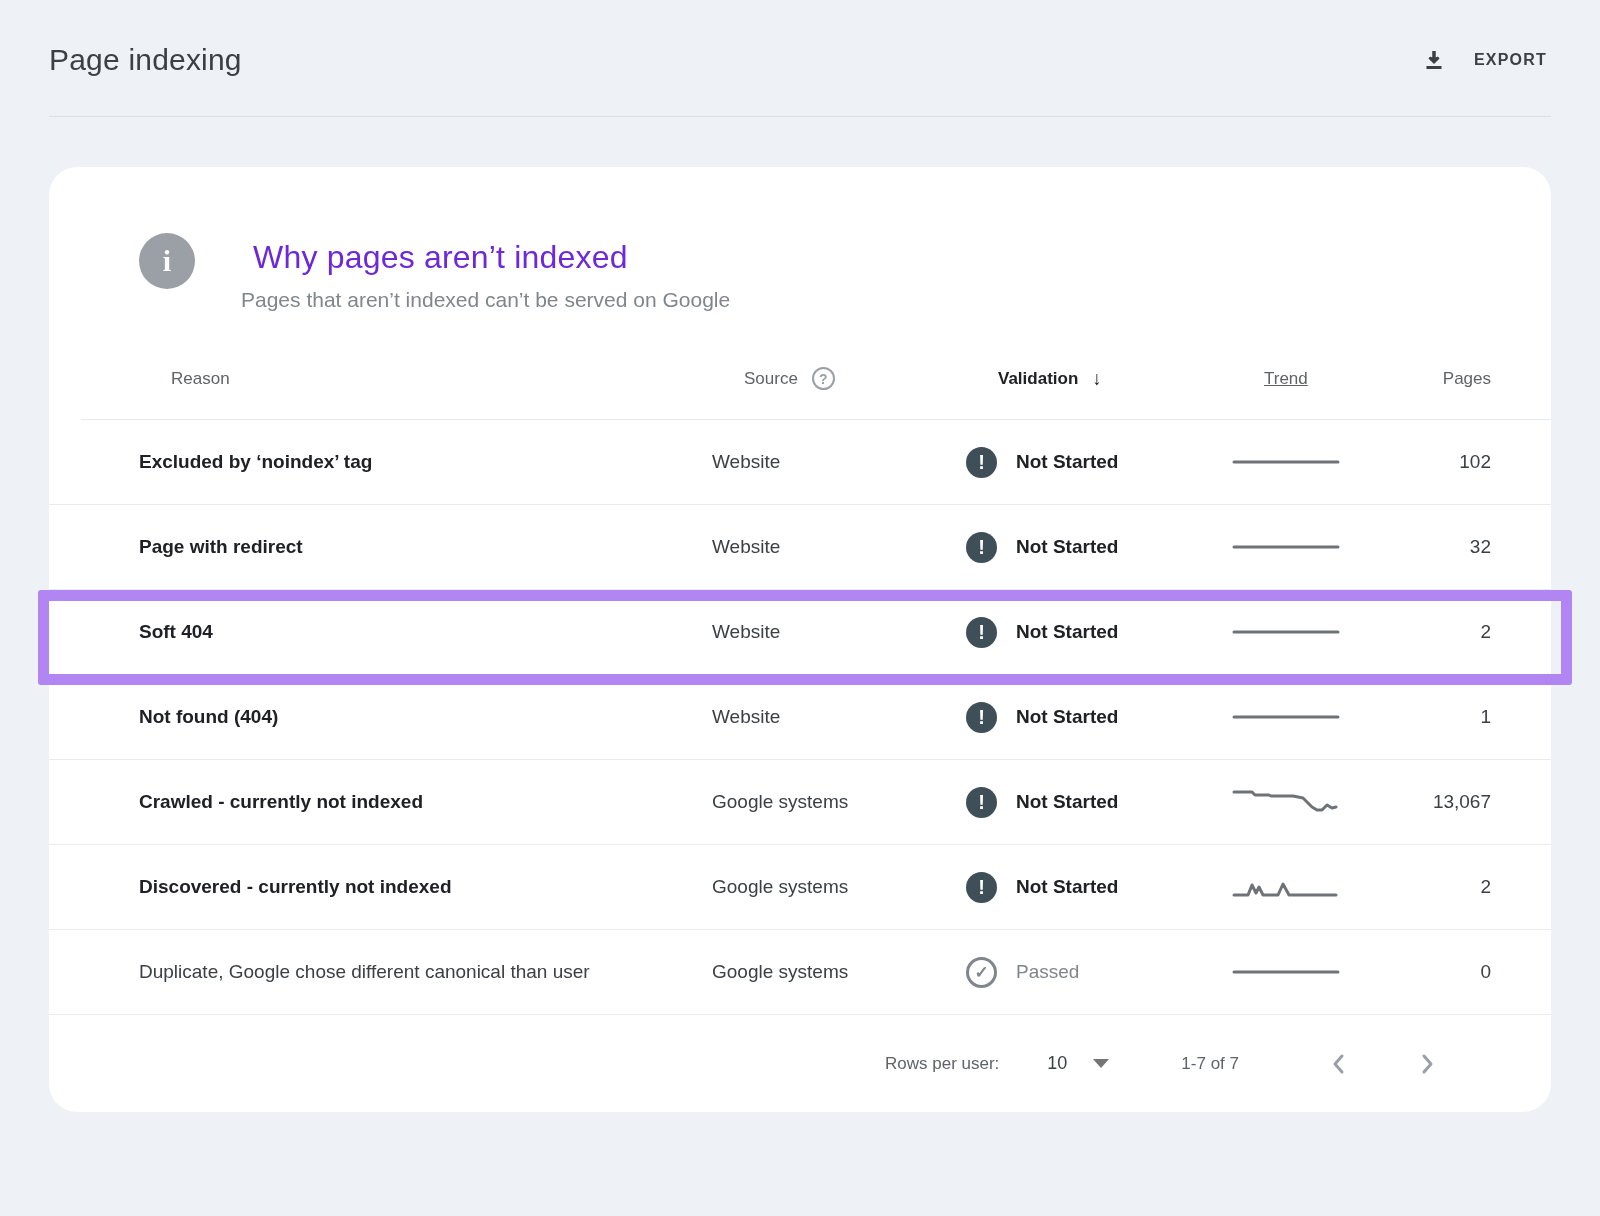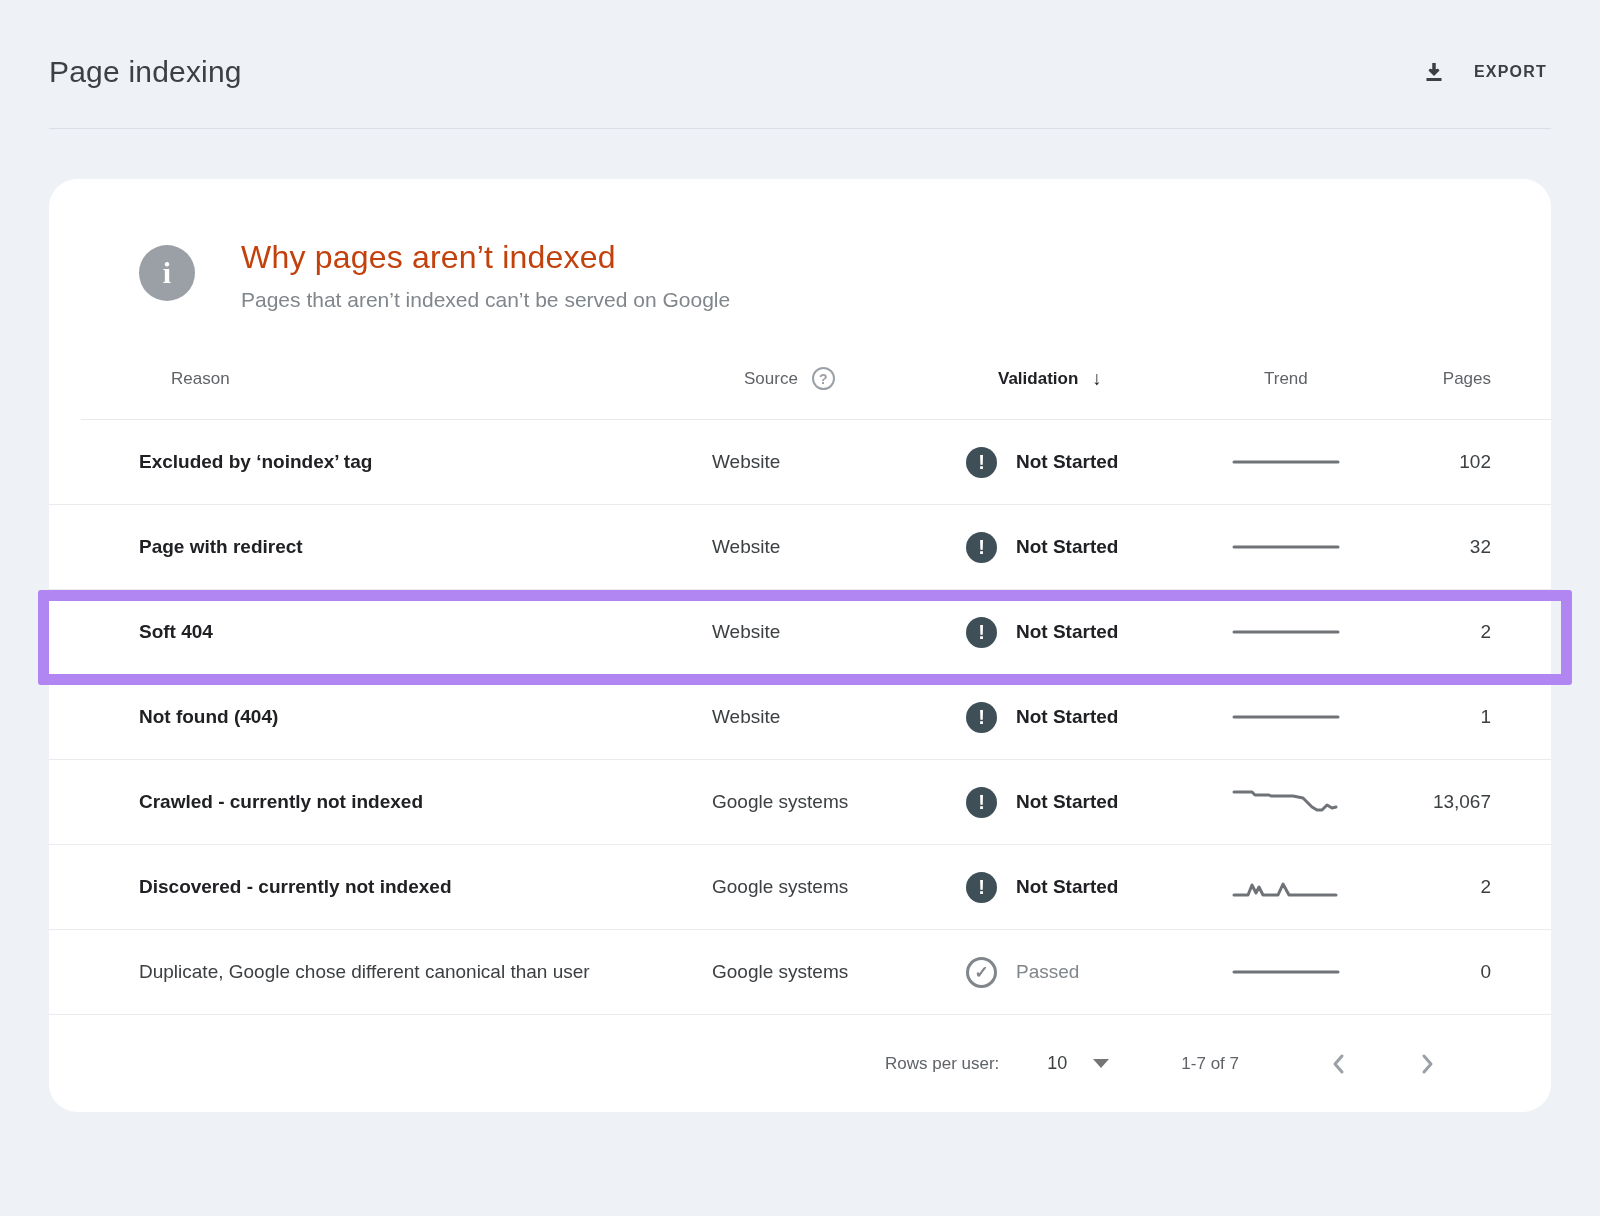--- a/index.html
+++ b/index.html
@@ -7,21 +7,21 @@
   body {
     width:1600px; height:1216px;
     background:#eef1f5;
     font-family:"Liberation Sans", sans-serif;
     color:#202124;
     overflow:hidden;
   }
 
   
   .topbar {
-    height:113px; margin:16px 49px;
+    height:113px; margin:4px 49px;
     display:flex; justify-content:space-between; align-items:center;
     border-bottom:1px solid #dadfe5;
   }
   .page-title { font-size:30px; font-weight:400; color:#3c4043; margin:0; letter-spacing:0.2px; }
   .export-btn {
     display:flex; align-items:center; gap:29px;
     background:none; border:none; cursor:pointer;
     font-family:inherit; font-size:16px; font-weight:700;
     color:#3c4043; letter-spacing:1.2px; padding:8px 4px;
   }
@@ -39,41 +39,41 @@
     padding:60px 56px 26px 90px;
   }
   .info-circle {
     width:56px; height:56px; border-radius:50%;
     background:#9aa0a6; color:#ffffff;
     font-size:30px; font-weight:700; font-family:"Liberation Serif", serif;
     display:flex; align-items:center; justify-content:center;
     flex:0 0 56px; margin-top:6px;
   }
   .head-text { margin-left:46px; }
-  .card-title { margin:0; font-size:32px; font-weight:400; color:#c2410c; letter-spacing:0.2px; }
+  .card-title { margin:12px; font-size:32px; font-weight:400; color:#6d28d9; letter-spacing:0.2px; }
   .card-subtitle { margin:12px 0 0; font-size:21px; font-weight:400; color:#80868b; }
   .filter-btn {
     margin-left:auto; margin-top:26px;
     background:none; border:none; cursor:pointer; padding:6px;
   }
   .filter-icon { display:block; width:32px; }
   .filter-icon .bar { height:4px; background:#3c4043; border-radius:1px; margin:0 auto 5px; }
   .filter-icon .bar:nth-child(1){ width:32px; }
   .filter-icon .bar:nth-child(2){ width:21px; }
   .filter-icon .bar:nth-child(3){ width:9px; margin-bottom:0; }
 
   
   .thead, .trow {
     display:flex; align-items:center;
     padding:0 60px 0 90px;
   }
   .col-reason    { flex:0 0 573px; padding-right:40px; }
   .col-source    { flex:0 0 254px; }
   .col-validation{ flex:0 0 266px; display:flex; align-items:center; }
-  .col-trend     { flex:0 0 160px; }
+  .col-trend     { flex:0 0 160px;text-decoration:underline; }
   .col-pages     { flex:1 1 auto; text-align:right; }
 
   .thead { height:82px; font-size:17px; color:#5f6368; border-bottom:1px solid #e6e9ec;margin-left:32px; }
   .thead .col-validation { color:#202124; font-weight:700; }
   .sort-arrow { font-size:19px; margin-left:14px; font-weight:400; color:#202124; }
   .help-circle {
     display:inline-flex; align-items:center; justify-content:center;
     width:23px; height:23px; border-radius:50%;
     border:2px solid #9aa0a6; color:#9aa0a6;
     font-size:14px; font-weight:700; margin-left:14px;

